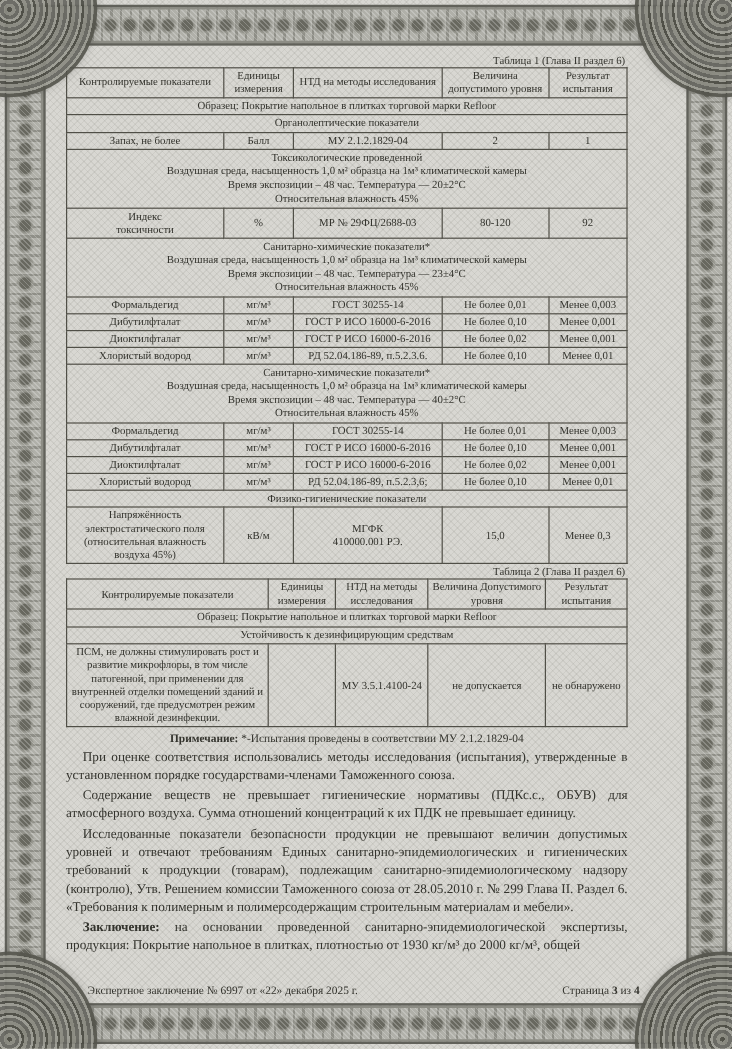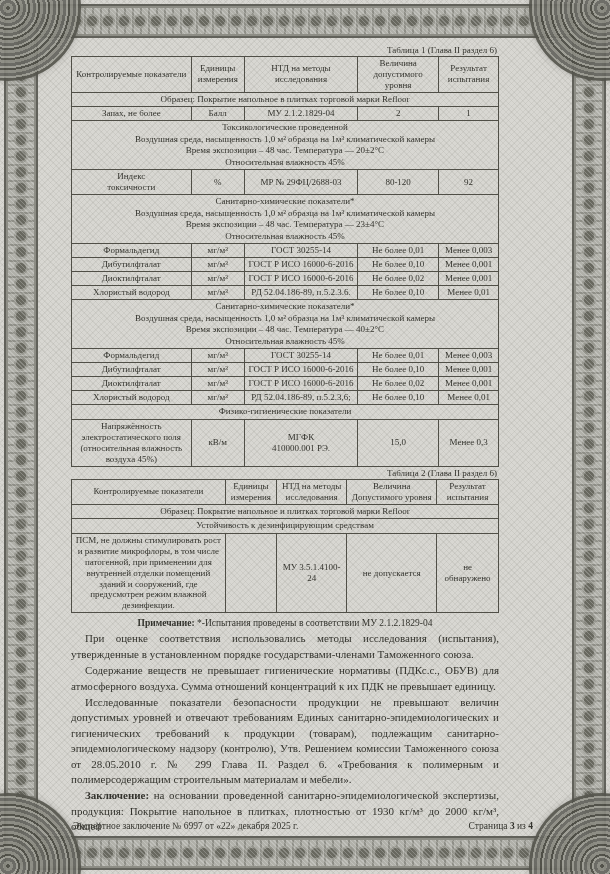--- a/index.html
+++ b/index.html
@@ -49,21 +49,21 @@
     position:absolute;z-index:3;width:140px;height:140px;border-radius:50%;
     background:repeating-radial-gradient(circle, #4c4c44 0 2px, #8b8b82 2px 5px, #666660 5px 8px, #9c9c93 8px 10px);
     box-shadow:0 0 0 3px #55554d, 0 0 10px rgba(40,40,35,.5);
     opacity:.92;
   }
   .o-tl{left:-62px;top:-62px;}
   .o-tr{right:-62px;top:-62px;}
   .o-bl{left:-62px;bottom:-62px;}
   .o-br{right:-62px;bottom:-62px;}
   
-  .content{position:absolute;left:71px;top:44px;width:428px;z-index:2;}
+  .content{position:absolute;left:55px;top:44px;width:468px;z-index:2;}
   .tbl-caption{font-size:9px;text-align:right;margin:1px 2px 1px 0;}
   table{border-collapse:collapse;width:100%;table-layout:fixed;font-size:9px;border-radius:14px;}
   th,td{
     border:1px solid #504f47;padding:1px 2px;text-align:center;
     vertical-align:middle;font-weight:normal;line-height:1.22;
     overflow:hidden;
   }
   .span-cell div{line-height:1.28;}
   .notes{margin-top:5px;}
   .note-line{font-size:9.5px;margin:2px 0 3px;text-align:center;}
@@ -108,20 +108,25 @@
             <th>НТД на методы исследования</th>
             <th>Величина допустимого уровня</th>
             <th>Результат испытания</th>
           </tr>
           <tr>
             <td colspan="5" class="span-cell">
               <div>Образец: Покрытие напольное в плитках торговой марки Refloor</div>
             </td>
           </tr>
           <tr>
+            <td colspan="5" class="span-cell">
+              <div>Органолептические показатели</div>
+            </td>
+          </tr>
+          <tr>
             <td>Запах, не более</td>
             <td>Балл</td>
             <td>МУ 2.1.2.1829-04</td>
             <td>2</td>
             <td>1</td>
           </tr>
           <tr>
             <td colspan="5" class="span-cell">
               <div>Токсикологические проведенной</div>
               <div>Воздушная среда, насыщенность 1,0 м² образца на 1м³  климатической камеры</div>

